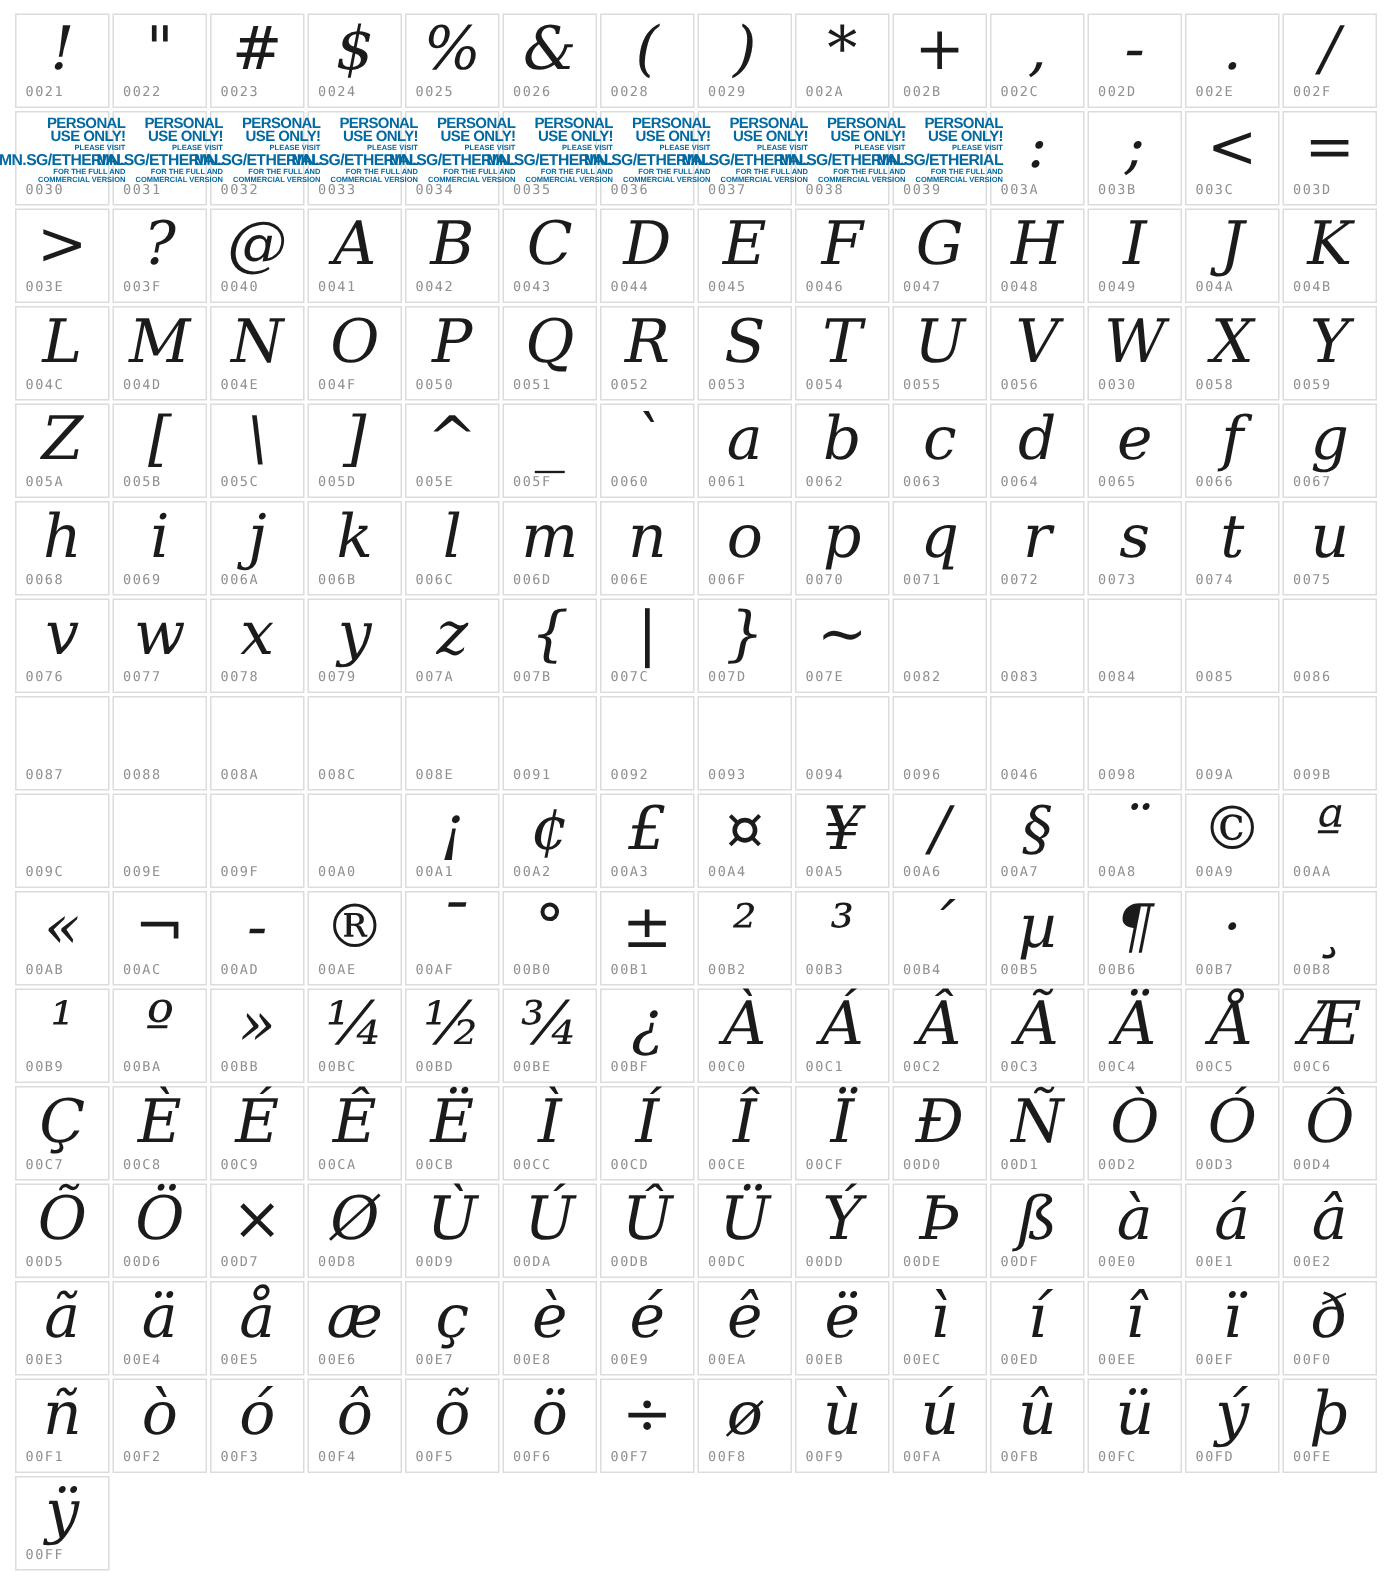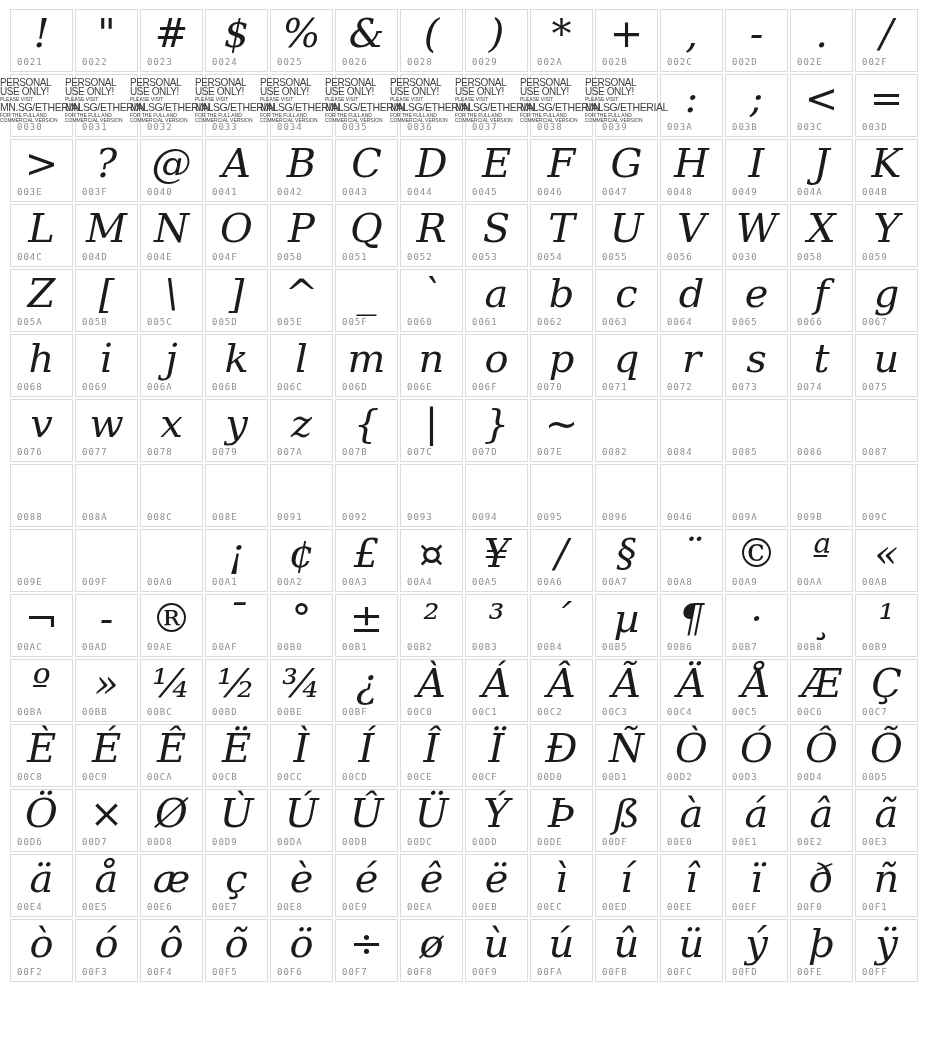--- a/index.html
+++ b/index.html
@@ -49,24 +49,24 @@
     font-size: 9px;
     letter-spacing: 1px;
     color: #8f8f8f;
     z-index: 0;
   }
   .lic {
     position: absolute;
     left: 50%;
     top: 3px;
     transform: translateX(-50%);
-    text-align: left;
-    color: #404040;
+    text-align: right;
+    color: #0369a1;
     font-family: "Liberation Sans", sans-serif;
-    font-weight: normal;
+    font-weight: bold;
     z-index: 2;
   }
   .lic > div { white-space: nowrap; }
   .lic .l0, .lic .l1 { font-size: 10px; line-height: 9px; letter-spacing: -0.4px; }
   .lic .l2 { font-size: 5px;  line-height: 5px; margin-top: 1px; }
   .lic .l3 { font-size: 10.5px; line-height: 9px; letter-spacing: -0.4px; margin-top: 1px; }
   .lic .l4 { font-size: 5px;  line-height: 5px; margin-top: 1px; }
   .lic .l5 { font-size: 5px;  line-height: 5px; }
 </style>
 </head>
@@ -515,20 +515,24 @@
       <div class="cell">
         <div class="glyph">~</div>
         <div class="code">007E</div>
       </div>
       <div class="cell">
         <div class="glyph"></div>
         <div class="code">0082</div>
       </div>
       <div class="cell">
         <div class="glyph"></div>
+        <div class="code">0083</div>
+      </div>
+      <div class="cell">
+        <div class="glyph"></div>
         <div class="code">0084</div>
       </div>
       <div class="cell">
         <div class="glyph"></div>
         <div class="code">0085</div>
       </div>
       <div class="cell">
         <div class="glyph"></div>
         <div class="code">0086</div>
       </div>
@@ -563,29 +567,29 @@
       <div class="cell">
         <div class="glyph"></div>
         <div class="code">0093</div>
       </div>
       <div class="cell">
         <div class="glyph"></div>
         <div class="code">0094</div>
       </div>
       <div class="cell">
         <div class="glyph"></div>
-        <div class="code">0095</div>
-      </div>
-      <div class="cell">
-        <div class="glyph"></div>
         <div class="code">0096</div>
       </div>
       <div class="cell">
         <div class="glyph"></div>
         <div class="code">0046</div>
+      </div>
+      <div class="cell">
+        <div class="glyph"></div>
+        <div class="code">0098</div>
       </div>
       <div class="cell">
         <div class="glyph"></div>
         <div class="code">009A</div>
       </div>
       <div class="cell">
         <div class="glyph"></div>
         <div class="code">009B</div>
       </div>
       <div class="cell">

